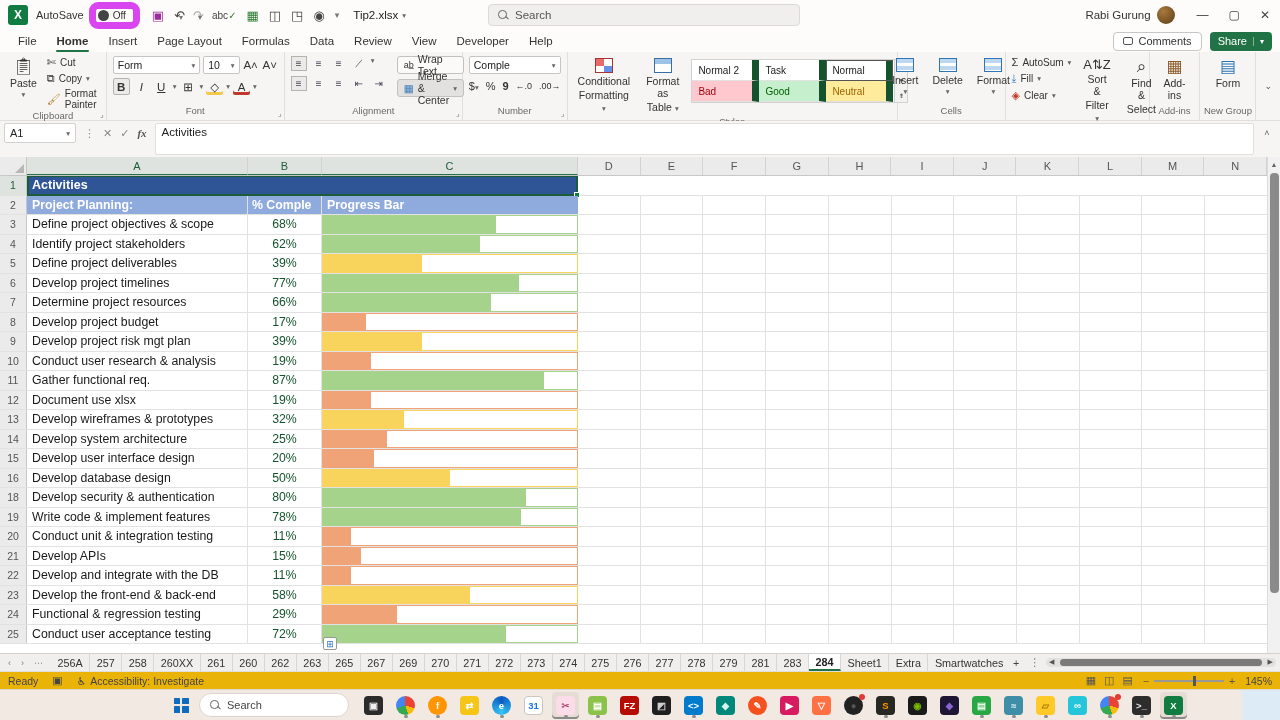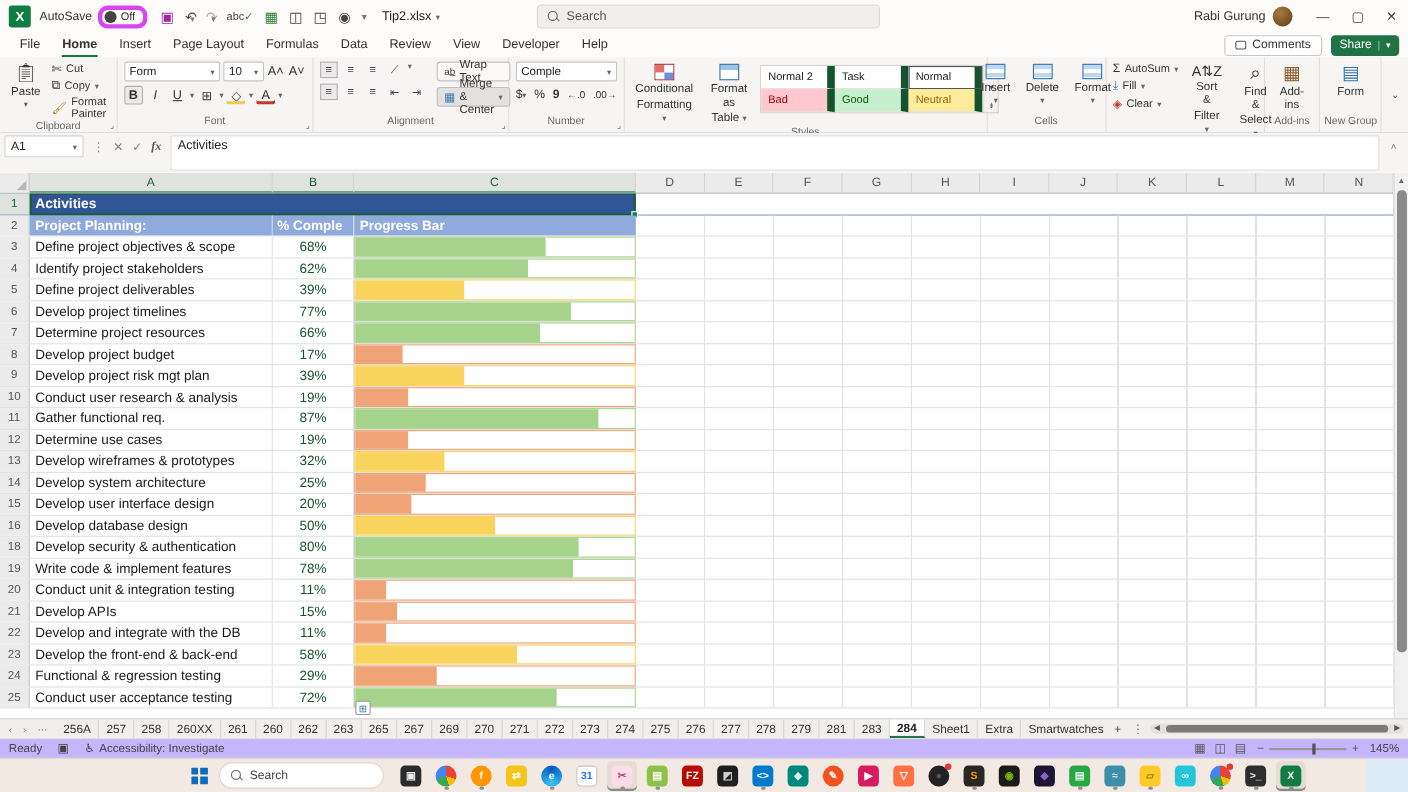--- a/index.html
+++ b/index.html
@@ -3,21 +3,21 @@
 <meta charset="utf-8">
 <style>
   * { margin:0; padding:0; box-sizing:border-box; font-family:"Liberation Sans", sans-serif; }
   html,body { width:1280px; height:720px; overflow:hidden; background:#fff; }
   #app { position:relative; width:1280px; height:720px; background:#fff; font-size:12px; color:#222; }
 
   
   #titlebar { position:absolute; top:0; left:0; right:0; height:30px; background:#fdfcfb; display:flex; align-items:center; }
   .xl-logo { width:20px; height:20px; margin:0 8px 0 8px; background:#107C41; color:#fff; border-radius:3px; font-weight:bold; font-size:12px; display:flex; align-items:center; justify-content:center; }
   .autosave { display:flex; align-items:center; gap:5px; font-size:11px; color:#333; }
-  .toggle { display:flex; align-items:center; gap:4px; border:4px solid #d946ef; border-radius:9px; padding:1px 7px 1px 2px; font-size:10px; }
+  .toggle { display:flex; align-items:center; gap:4px; border:7px solid #d946ef; border-radius:9px; padding:1px 7px 1px 2px; font-size:10px; }
   .toggle .knob { width:11px; height:11px; border-radius:50%; background:#444; }
   .qat { display:flex; align-items:center; gap:10px; margin-left:12px; font-size:13px; color:#444; }
   .qat .qi { cursor:default; }
   .qat .drop { font-size:8px; color:#777; margin-left:-6px; }
   .doc-title { margin-left:14px; font-size:11.5px; color:#222; display:flex; align-items:center; gap:4px; }
   .search-box { position:absolute; left:488px; top:4px; width:312px; height:22px; background:#f1efee; border:1px solid #dcd9d6; border-radius:4px; display:flex; align-items:center; padding-left:9px; gap:7px; color:#555; font-size:11.5px; }
   .tb-right { position:absolute; right:0; top:0; height:30px; display:flex; align-items:center; gap:14px; padding-right:10px; }
   .user { display:flex; align-items:center; gap:6px; font-size:11.5px; color:#333; }
   .avatar { width:18px; height:18px; border-radius:50%; background:radial-gradient(circle at 35% 30%, #a8793c, #5d3d18); }
   .winctl { display:flex; gap:20px; font-size:12px; color:#444; margin-left:8px; }
@@ -113,21 +113,21 @@
   #sheet-tabs { display:flex; align-items:stretch; overflow:hidden; }
   .stab { display:flex; align-items:center; padding:0 6.5px; border-right:1px solid #d8d6d4; cursor:default; white-space:nowrap; }
   .stab.active { background:#fff; font-weight:bold; border-bottom:2px solid #217346; color:#222; }
   .addsheet { display:flex; align-items:center; padding:0 10px; color:#444; }
   .tabsbar-right { margin-left:auto; display:flex; align-items:center; gap:6px; padding-right:4px; }
   .hsb { width:230px; height:9px; background:#e3e1df; border-radius:5px; position:relative; }
   .hsb .hthumb { position:absolute; left:14px; right:14px; top:1px; bottom:1px; background:#7a7a7a; border-radius:5px; }
   .hsb .ha { position:absolute; top:0; font-size:7px; color:#555; }
 
   
-  #statusbar { position:absolute; top:671px; left:0; right:0; height:18px; background:#c4b5fd; border-top:1px solid #e1dfdd; display:flex; align-items:center; font-size:10.5px; color:#444; padding:0 8px; gap:14px; }
+  #statusbar { position:absolute; top:671px; left:0; right:0; height:18px; background:#eab308; border-top:1px solid #e1dfdd; display:flex; align-items:center; font-size:10.5px; color:#444; padding:0 8px; gap:14px; }
   .sb-right { margin-left:auto; display:flex; align-items:center; gap:10px; }
   .viewicons { display:flex; gap:8px; font-size:11px; color:#555; }
   .zoomslider { display:flex; align-items:center; gap:5px; color:#555; }
   .zs-track { width:70px; height:2px; background:#9a9896; position:relative; }
   .zs-thumb { position:absolute; left:55%; top:-4px; width:3.5px; height:10px; background:#555; }
 
   
   #taskbar { position:absolute; top:689px; left:0; right:0; height:31px; background:#f2eae2; border-top:1px solid #e0d8d0; display:flex; align-items:center; padding-left:168px; gap:5px; }
   .startbtn { width:26px; height:26px; display:grid; place-items:center; }
   .winlogo { width:15px; height:15px; display:grid; grid-template-columns:1fr 1fr; grid-template-rows:1fr 1fr; gap:1.5px; }
@@ -570,21 +570,21 @@
             <span class="rn">11</span>
             <span class="ca">Gather functional req.</span>
             <span class="cb">87%</span>
             <span class="cc" style="border-color: rgb(166, 211, 140);">
               <span class="fill" style="width: 87%; background: rgb(166, 211, 140);"></span>
             </span>
             <span class="cx"></span>
           </div>
           <div class="srow">
             <span class="rn">12</span>
-            <span class="ca">Determine use cases</span>
+            <span class="ca">Document use xlsx</span>
             <span class="cb">19%</span>
             <span class="cc" style="border-color: rgb(240, 163, 119);">
               <span class="fill" style="width: 19%; background: rgb(240, 163, 119);"></span>
             </span>
             <span class="cx"></span>
           </div>
           <div class="srow">
             <span class="rn">13</span>
             <span class="ca">Develop wireframes &amp; prototypes</span>
             <span class="cb">32%</span>

